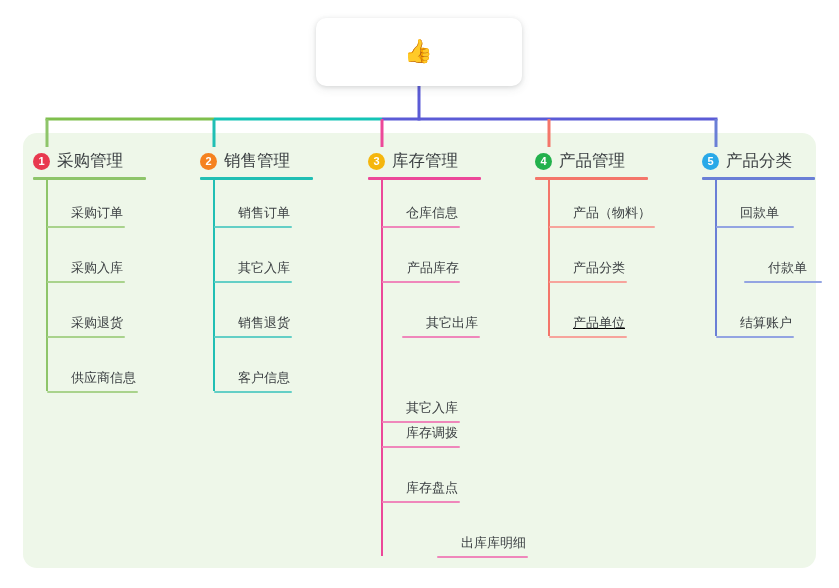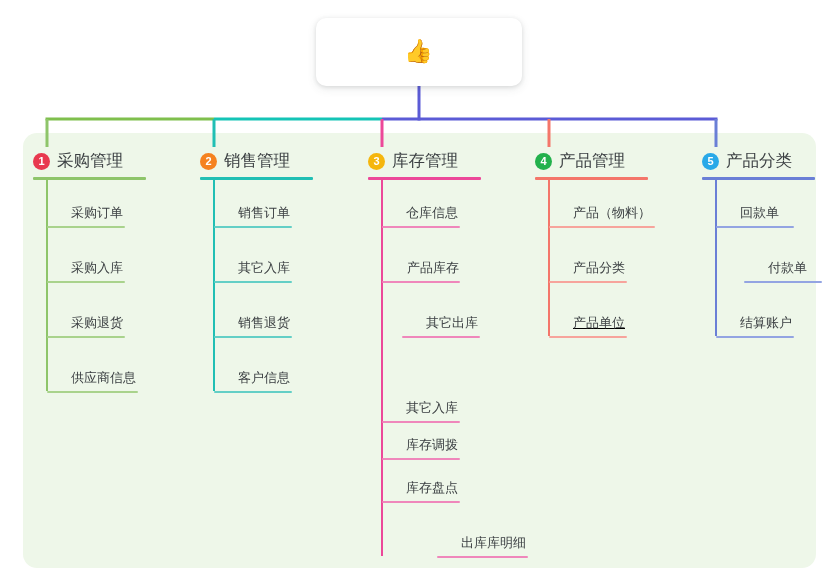--- a/index.html
+++ b/index.html
@@ -224,21 +224,21 @@
           <span class="leaf-rule" style="width: 78px; background: rgb(239, 135, 187);"></span>
         </div>
         <div class="leaf" style="left: 14px; top: 164px; margin-left: 20px;">
           <span class="leaf-label">其它出库</span>
           <span class="leaf-rule" style="width: 78px; background: rgb(239, 135, 187);"></span>
         </div>
         <div class="leaf" style="left: 14px; top: 219px; margin-top: 30px;">
           <span class="leaf-label">其它入库</span>
           <span class="leaf-rule" style="width: 78px; background: rgb(239, 135, 187);"></span>
         </div>
-        <div class="leaf" style="left: 14px; top: 286px;">
+        <div class="leaf" style="left: 14px; top: 274px;">
           <span class="leaf-label">库存调拨</span>
           <span class="leaf-rule" style="width: 78px; background: rgb(239, 135, 187);"></span>
         </div>
         <div class="leaf" style="left: 14px; top: 329px;">
           <span class="leaf-label">库存盘点</span>
           <span class="leaf-rule" style="width: 78px; background: rgb(239, 135, 187);"></span>
         </div>
         <div class="leaf" style="left: 25px; top: 384px; margin-left: 44px;">
           <span class="leaf-label">出库库明细</span>
           <span class="leaf-rule" style="width: 91px; background: rgb(239, 135, 187);"></span>

